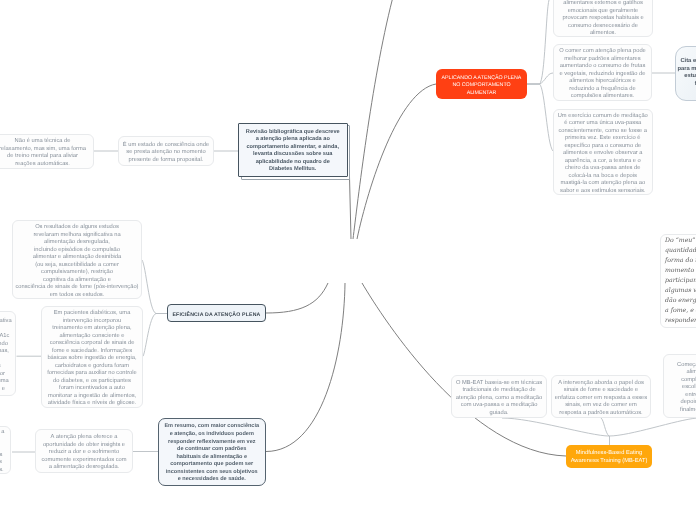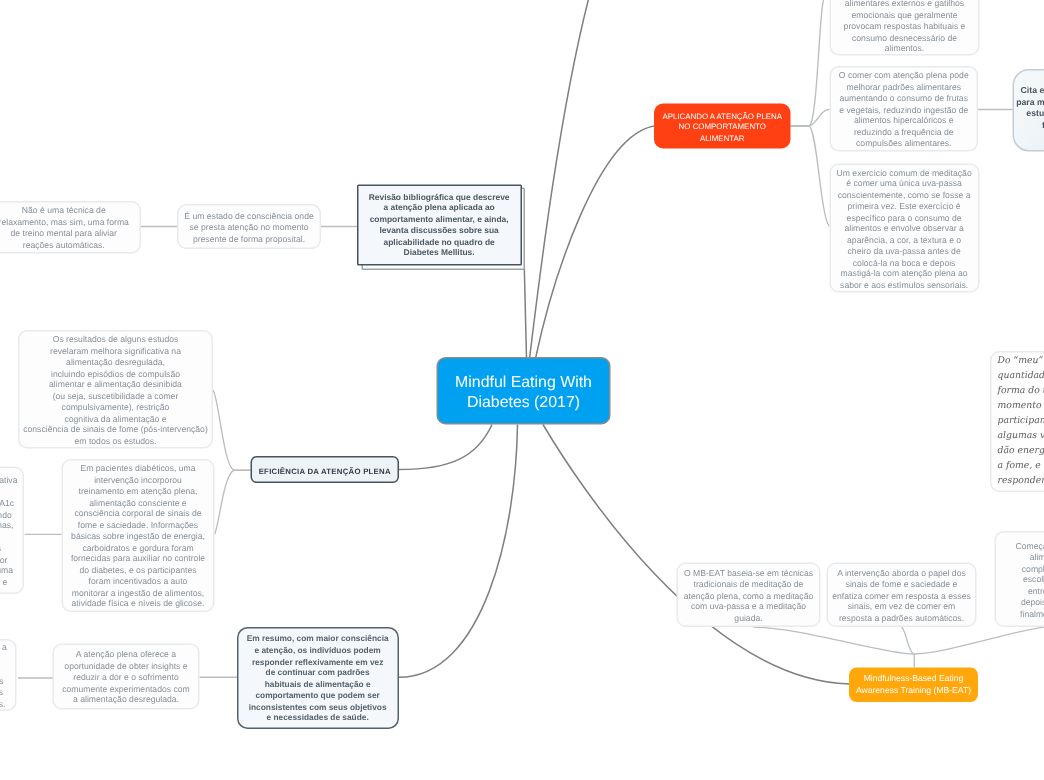--- a/index.html
+++ b/index.html
@@ -63,23 +63,20 @@
   <path d="M527,84 L539.5,84 C 545,82 547,73 553,73"></path>
   <path d="M527,84 L539.5,84 C 545,88 547,145 553,151"></path>
   <path d="M652,73 L675,73"></path>
   <path d="M609,436 C 590,436 532,418 502,418"></path>
   <path d="M609,436 C 605,433 604,420 601,418"></path>
   <path d="M609,436 C 630,436 676,420 697,418"></path>
   <path d="M609.5,436 L609.5,445"></path>
  </g>
 </svg>
 
-<div class="node root" style="left:291px;top:238px;width:116px;height:45px;">
-  <span class="t">Mindful Eating With<br>Diabetes (2017)</span>
-</div>
 
 <div class="shadowplate" style="left:240.5px;top:125px;width:109.5px;height:54.5px;"></div>
 <div class="node boxed" style="left:238px;top:122.5px;width:109.5px;height:54.5px;">
   <span class="t">Revisão bibliográfica que descreve<br>a atenção plena aplicada ao<br>comportamento alimentar, e ainda,<br>levanta discussões sobre sua<br>aplicabilidade no quadro de<br>Diabetes Mellitus.</span>
 </div>
 
 <div class="node leaf" style="left:118px;top:136px;width:96px;height:30px;">
   <span class="t">É um estado de consciência onde<br>se presta atenção no momento<br>presente de forma proposital.</span>
 </div>
 

